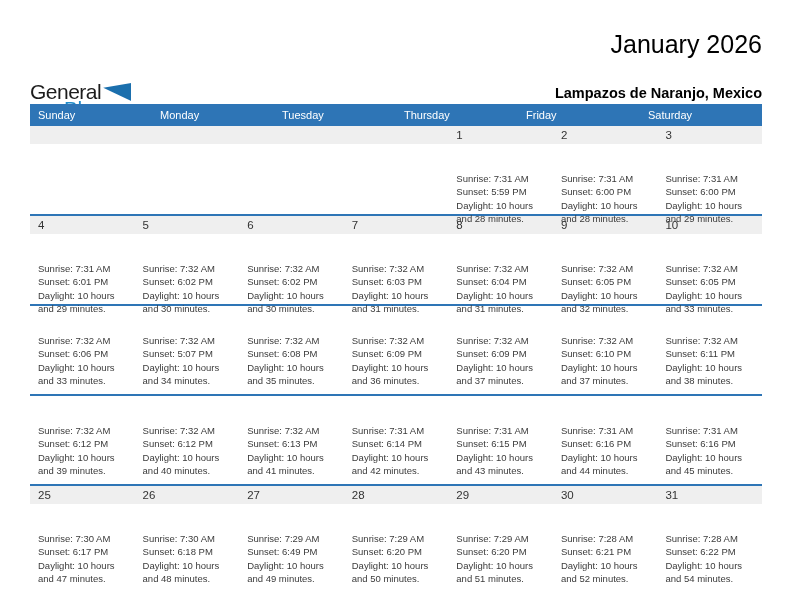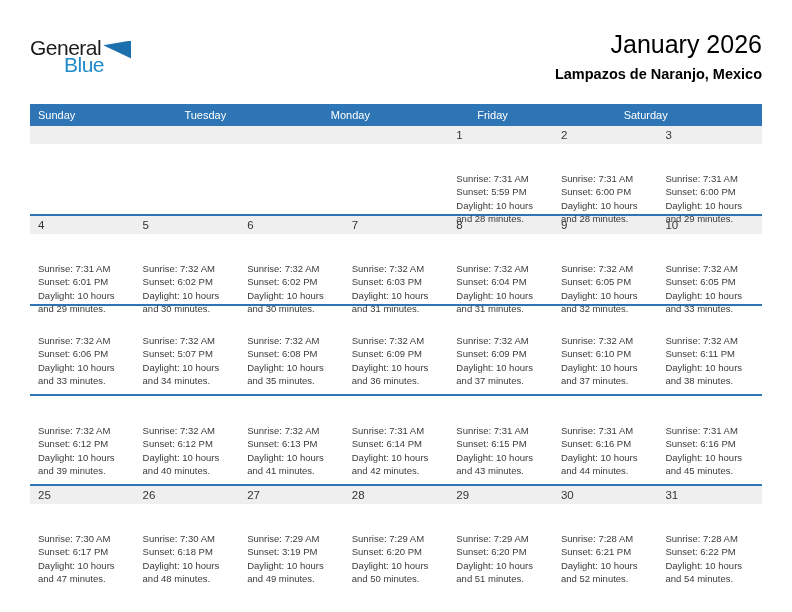--- a/index.html
+++ b/index.html
@@ -16,24 +16,25 @@
   }
 
   
   .logo {
     position: absolute;
     left: 30px;
     top: 36px;
   }
   .logo-line1 {
     display: flex;
-    align-items: center;
+    align-items: flex-start;
     font-size: 21px;
     letter-spacing: -0.5px;
     color: #1c1c1c;
+    margin-top: 44px;
   }
   .logo-tri {
     width: 28px;
     height: 18px;
     margin-left: 2px;
     margin-top: 3px;
     background: var(--logo-triangle, #1B6FAD);
     clip-path: polygon(0 26%, 100% 0, 100% 100%);
   }
   .logo-line2 {
@@ -53,21 +54,21 @@
   }
   .page-title {
     font-size: 25px;
     color: #000000;
     font-weight: 400;
   }
   .page-subtitle {
     font-size: 14.5px;
     font-weight: 700;
     color: #000000;
-    margin-top: 7px;
+    margin-top: 26px;
   }
 
   
   .calendar {
     position: absolute;
     left: 30px;
     top: 104px;
     width: 732px;
   }
   .weekday-row {
@@ -136,22 +137,23 @@
 </div>
 
 <div class="titles">
   <div class="page-title">January 2026</div>
   <div class="page-subtitle">Lampazos de Naranjo, Mexico</div>
 </div>
 
 <div class="calendar">
   <div class="weekday-row" id="weekday-row">
       <div class="weekday-cell">Sunday</div>
+      <div class="weekday-cell">Monday</div>
       <div class="weekday-cell">Tuesday</div>
-      <div class="weekday-cell">Monday</div>
+      <div class="weekday-cell">Thursday</div>
       <div class="weekday-cell">Friday</div>
       <div class="weekday-cell">Saturday</div>
     </div>
   <div id="calendar-body">
       <div class="week-row">
         <div class="band">
           <div class="band-cell"></div>
           <div class="band-cell"></div>
           <div class="band-cell"></div>
           <div class="band-cell"></div>
@@ -349,21 +351,21 @@
             <div class="detail-line">and 47 minutes.</div>
           </div>
           <div class="details-cell">
             <div class="detail-line">Sunrise: 7:30 AM</div>
             <div class="detail-line">Sunset: 6:18 PM</div>
             <div class="detail-line">Daylight: 10 hours</div>
             <div class="detail-line">and 48 minutes.</div>
           </div>
           <div class="details-cell">
             <div class="detail-line">Sunrise: 7:29 AM</div>
-            <div class="detail-line">Sunset: 3:19 PM</div>
+            <div class="detail-line">Sunset: 6:49 PM</div>
             <div class="detail-line">Daylight: 10 hours</div>
             <div class="detail-line">and 49 minutes.</div>
           </div>
           <div class="details-cell">
             <div class="detail-line">Sunrise: 7:29 AM</div>
             <div class="detail-line">Sunset: 6:20 PM</div>
             <div class="detail-line">Daylight: 10 hours</div>
             <div class="detail-line">and 50 minutes.</div>
           </div>
           <div class="details-cell">

